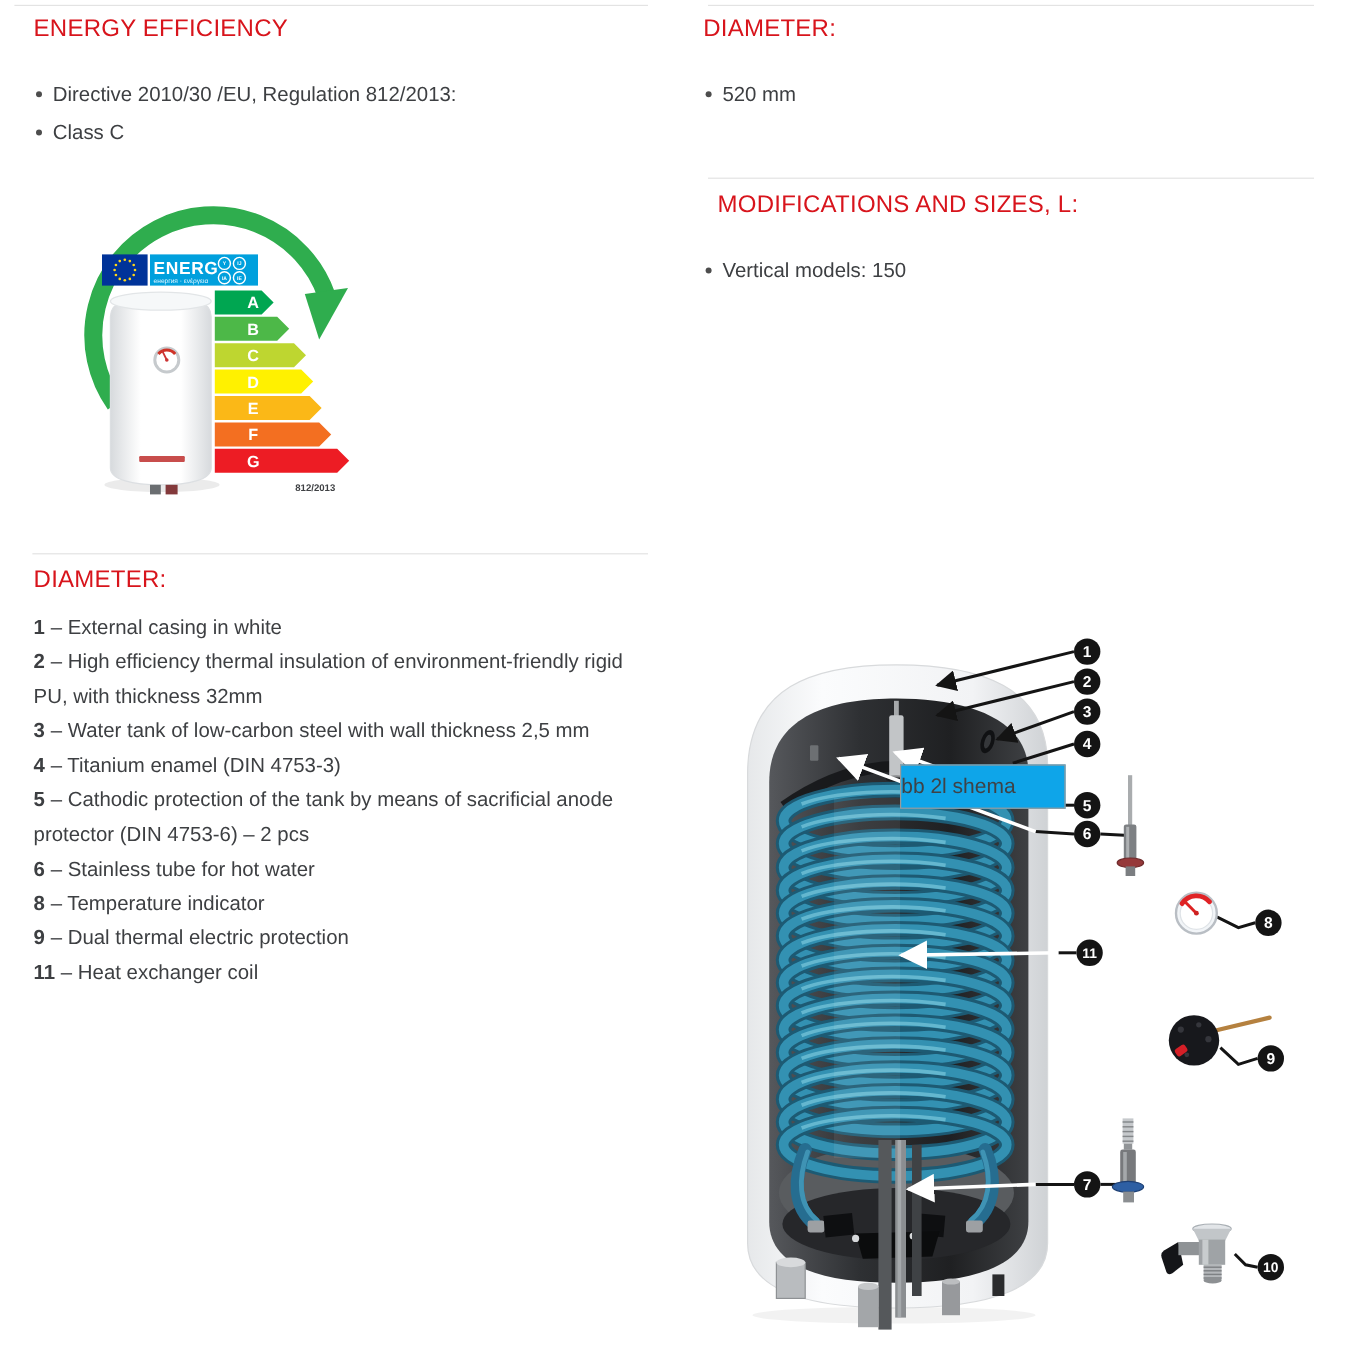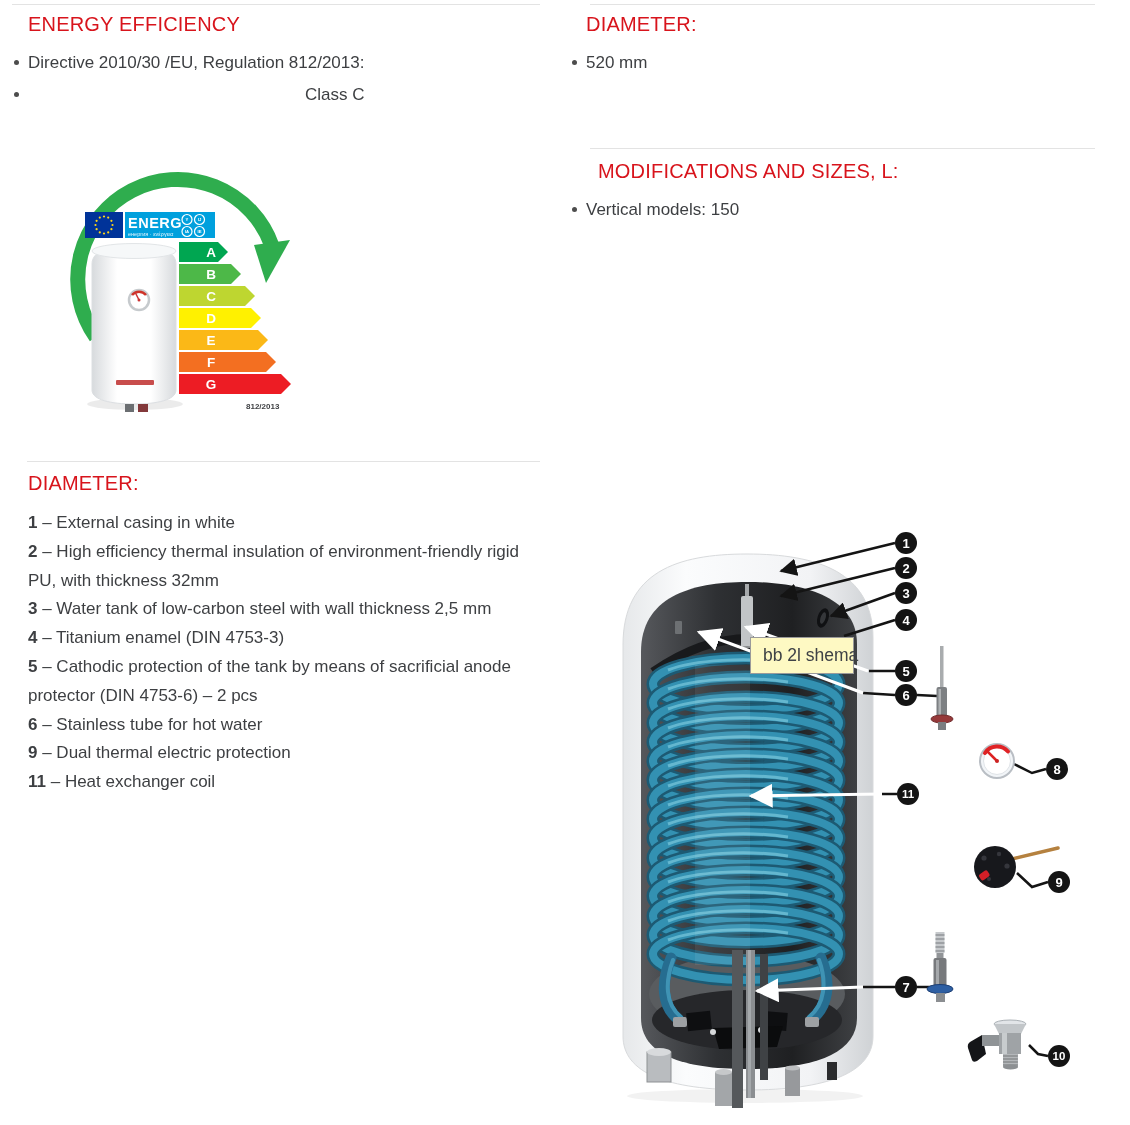--- a/index.html
+++ b/index.html
@@ -2,31 +2,31 @@
 <html><head>
 <meta charset="utf-8">
 <style>
   html,body{margin:0;padding:0;}
   body{
     width:1130px;height:1125px;background:#ffffff;position:relative;
     font-family:"Liberation Sans",sans-serif;color:#3d3f42;overflow:hidden;
   }
   .divider{position:absolute;height:1px;background:#e3e3e3;}
   .sec-title{position:absolute;font-size:20px;font-weight:normal;color:#d8141c;letter-spacing:.2px;white-space:nowrap;}
-  ul.blist{position:absolute;list-style:none;margin:0;padding:0;font-size:17px;color:#3d3f42;text-align:right;}
+  ul.blist{position:absolute;list-style:none;margin:16px;padding:0;font-size:17px;color:#3d3f42;}
   ul.blist li{position:relative;padding-left:17px;line-height:31.5px;white-space:nowrap;}
   ul.blist li::before{content:"";position:absolute;left:3px;top:13px;width:5px;height:5px;border-radius:50%;background:#4d4d4d;}
   #elements-list{position:absolute;left:28px;top:509px;width:516px;font-size:17px;line-height:28.8px;}
   .el-num{font-weight:bold;}
   #energy-label-svg{position:absolute;left:28px;top:152px;}
   #diagram-svg{position:absolute;left:595px;top:520px;}
   #diagram-tooltip{
-    position:absolute;left:750px;top:637px;width:104px;height:37px;box-sizing:border-box;
-    background:#fef9c3;border:1px solid #9a9a9a;font-size:17.5px;color:#3f4246;
-    line-height:34px;padding-left:12px;z-index:5;white-space:nowrap;
+    position:absolute;left:750px;top:637px;width:138px;height:37px;box-sizing:border-box;
+    background:#0ea5e9;border:1px solid #9a9a9a;font-size:17.5px;color:#3f4246;
+    line-height:34px;z-index:5;white-space:nowrap;
   }
 </style>
 </head>
 <body>
 
 <div class="divider" style="left:12px;top:4px;width:528px;"></div>
 <div class="sec-title" style="left:28px;top:13px;">ENERGY EFFICIENCY</div>
 <ul class="blist" style="left:11px;top:47px;" id="list-energy">
     <li>Directive 2010/30 /EU, Regulation 812/2013:</li>
     <li>Class C</li>
@@ -132,20 +132,21 @@
 
 <div class="divider" style="left:27px;top:461px;width:513px;"></div>
 <div class="sec-title" style="left:28px;top:472px;">DIAMETER:</div>
 <div id="elements-list">
     <div><span class="el-num">1</span> –  External casing in white</div>
     <div><span class="el-num">2</span> –  High efficiency thermal insulation of environment-friendly rigid PU, with thickness 32mm</div>
     <div><span class="el-num">3</span> –  Water tank of low-carbon steel with wall thickness 2,5 mm</div>
     <div><span class="el-num">4</span> –  Titanium enamel (DIN 4753-3)</div>
     <div><span class="el-num">5</span> –  Cathodic protection of the tank by means of sacrificial anode protector (DIN 4753-6) – 2 pcs</div>
     <div><span class="el-num">6</span> –  Stainless tube for hot water</div>
+    <div><span class="el-num">8</span> –  Temperature indicator</div>
     <div><span class="el-num">9</span> –  Dual thermal electric protection</div>
     <div><span class="el-num">11</span> –  Heat exchanger coil</div>
   </div>
 
 <div class="divider" style="left:590px;top:4px;width:505px;"></div>
 <div class="sec-title" style="left:586px;top:13px;">DIAMETER:</div>
 <ul class="blist" style="left:569px;top:47px;" id="list-diameter">
     <li>520 mm</li>
   </ul>
 

